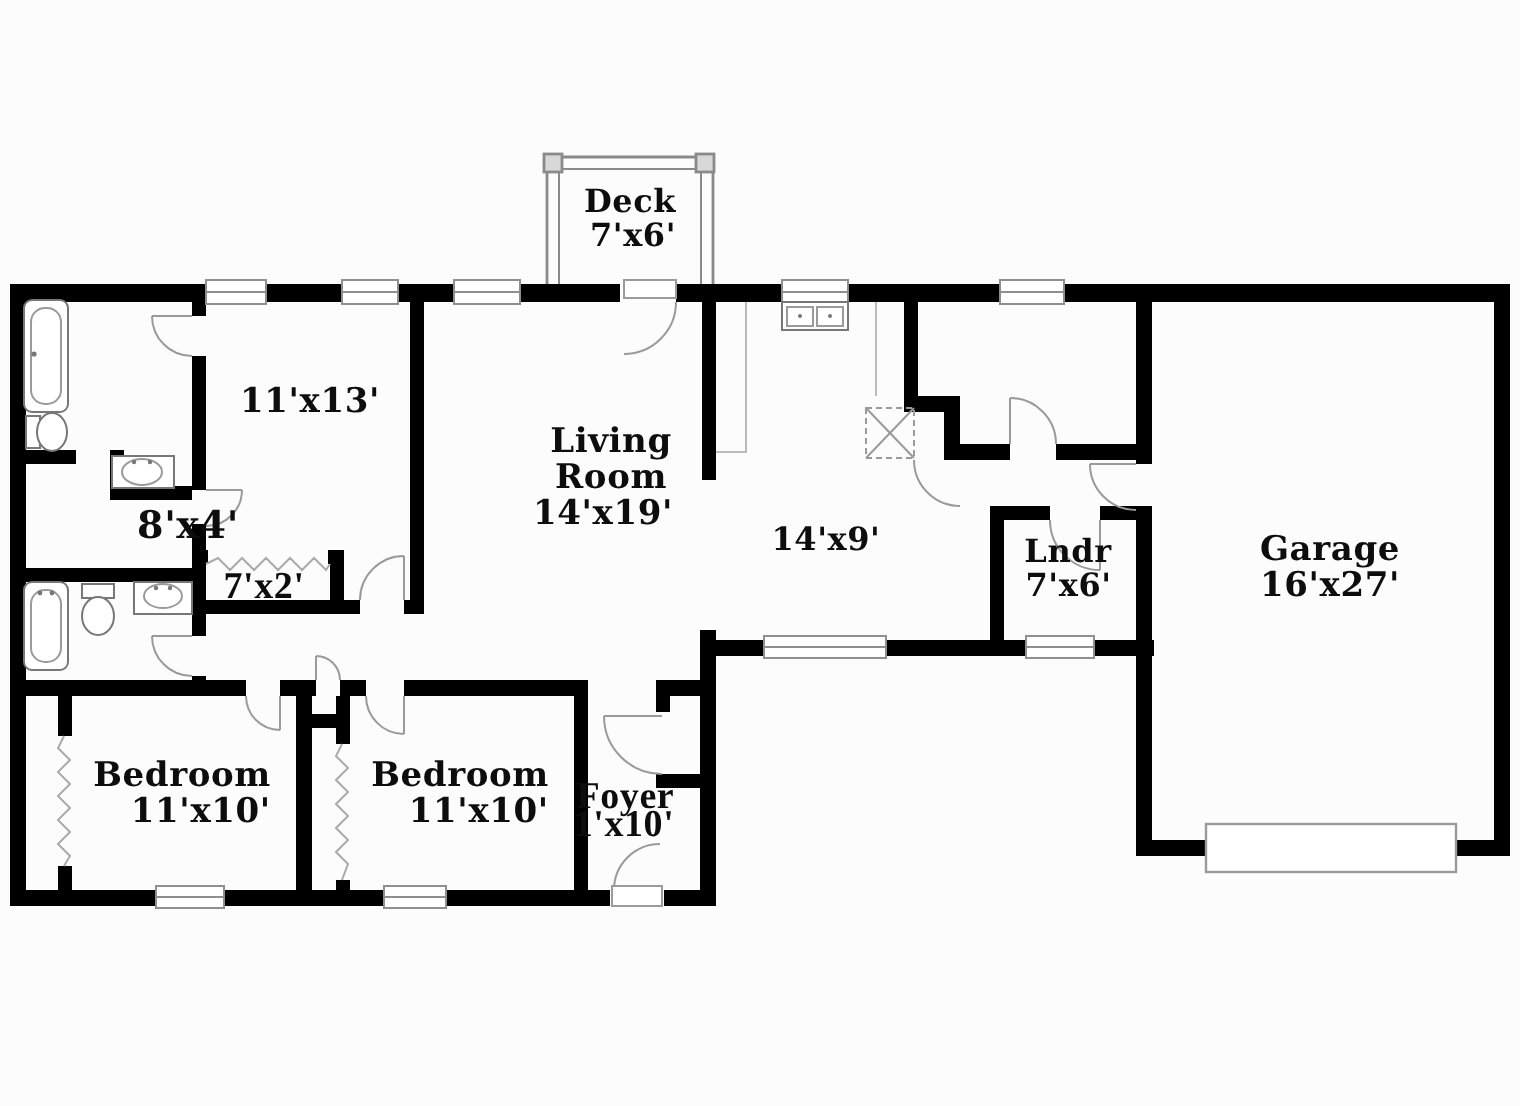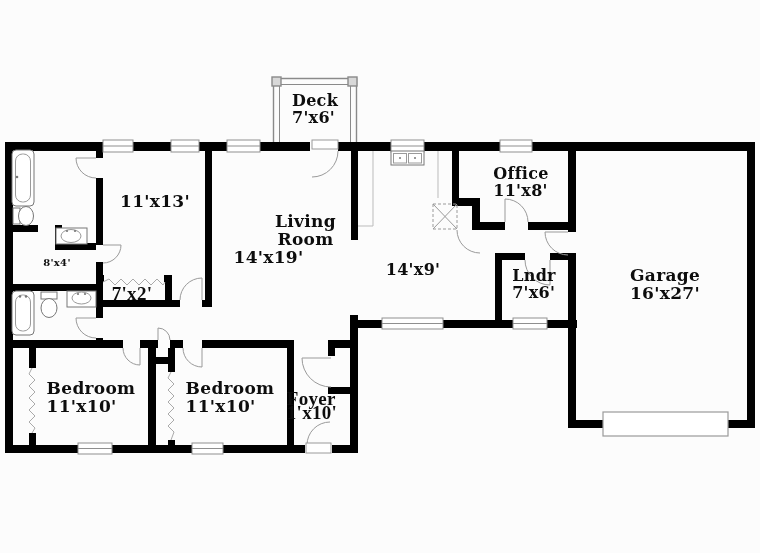--- a/index.html
+++ b/index.html
@@ -8,32 +8,32 @@
     position:relative;
     width:760px;height:553px;
     background:#fcfcfc;
     overflow:hidden;
     font-family:"DejaVu Serif","Liberation Serif",serif;
   }
   svg{position:absolute;left:0;top:0;}
   .room-label{
     position:absolute;
     transform:translateX(-50%);
-    display:flex;flex-direction:column;align-items:flex-start;
+    display:flex;flex-direction:column;align-items:flex-end;
     text-align:center;
     color:#0d0d0d;
     font-weight:700;
     letter-spacing:.3px;
     white-space:pre-line;
     pointer-events:none;
   }
   .room-label .rname,.room-label .rdims{display:block;}
   .fs17{font-size:17px;line-height:18px;}
   .fs16{font-size:16px;line-height:17px;}
-  .fs15{font-size:10px;line-height:16px;}
+  .fs15{font-size:19px;line-height:16px;margin-left:37px;}
   .fs13{font-size:19px;line-height:14px;font-family:Liberation Serif, serif;}
   .w100{max-width:100px;}
   .w62{max-width:62px;margin-left:41px;}
 </style>
 </head>
 <body>
 
 <div id="stage">
 
 <svg width="760" height="553" viewBox="0 0 760 553">
@@ -274,24 +274,20 @@
   <div class="room-label fs17" style="left:155px;top:192px">
     <span class="rdims">11'x13'</span>
   </div>
 
   <div class="room-label fs17" style="left:285px;top:212px">
     <span class="rname w62">Living Room</span>
     <span class="rdims">14'x19'</span>
   </div>
 
 
-  <div class="room-label fs16" style="left:521px;top:165px">
-    <span class="rname">Office</span>
-    <span class="rdims">11'x8'</span>
-  </div>
 
   <div class="room-label fs16" style="left:413px;top:261px">
     <span class="rdims">14'x9'</span>
   </div>
 
   <div class="room-label fs16" style="left:534px;top:267px">
     <span class="rname">Lndr</span>
     <span class="rdims">7'x6'</span>
   </div>
 

